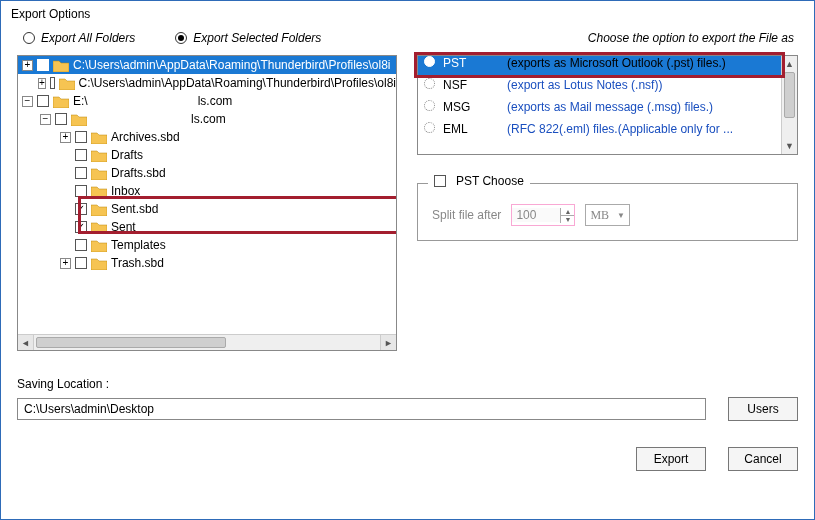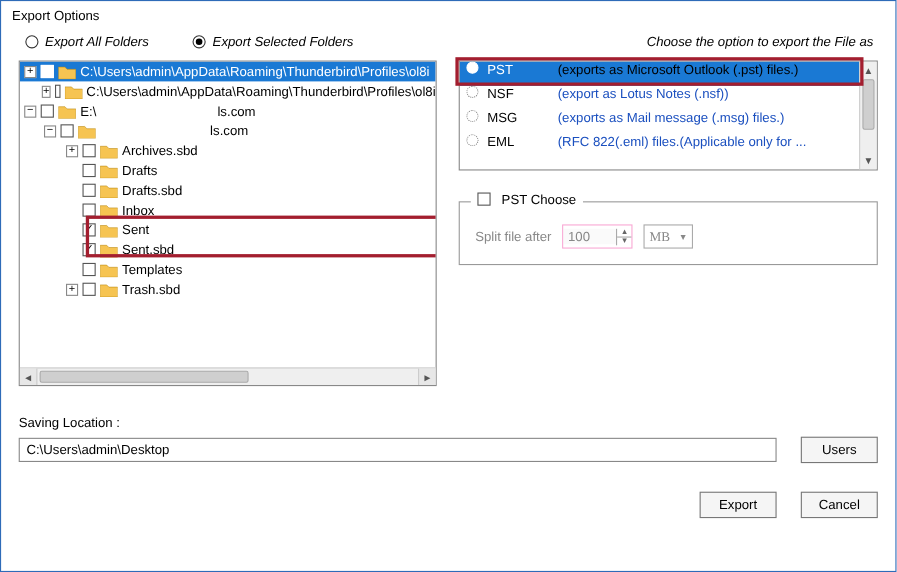--- a/index.html
+++ b/index.html
@@ -371,31 +371,31 @@
                 <span class="tree-label">Inbox</span>
               </div>
               <div class="tree-row" style="padding-left: 42px;">
                 <span class="expander blank"></span>
                 <span class="chk checked"></span>
                 <span class="folder-icon">
                   <svg width="16" height="13">
                     <path d="M0 2h6l2 2h8v9H0z" fill="#f6c452" stroke="#b8860b" stroke-width="0.5"></path>
                   </svg>
                 </span>
+                <span class="tree-label">Sent.sbd</span>
+              </div>
+              <div class="tree-row" style="padding-left: 42px;">
+                <span class="expander blank"></span>
+                <span class="chk checked"></span>
+                <span class="folder-icon">
+                  <svg width="16" height="13">
+                    <path d="M0 2h6l2 2h8v9H0z" fill="#f6c452" stroke="#b8860b" stroke-width="0.5"></path>
+                  </svg>
+                </span>
                 <span class="tree-label">Sent</span>
-              </div>
-              <div class="tree-row" style="padding-left: 42px;">
-                <span class="expander blank"></span>
-                <span class="chk checked"></span>
-                <span class="folder-icon">
-                  <svg width="16" height="13">
-                    <path d="M0 2h6l2 2h8v9H0z" fill="#f6c452" stroke="#b8860b" stroke-width="0.5"></path>
-                  </svg>
-                </span>
-                <span class="tree-label">Sent.sbd</span>
               </div>
               <div class="tree-row" style="padding-left: 42px;">
                 <span class="expander blank"></span>
                 <span class="chk"></span>
                 <span class="folder-icon">
                   <svg width="16" height="13">
                     <path d="M0 2h6l2 2h8v9H0z" fill="#f6c452" stroke="#b8860b" stroke-width="0.5"></path>
                   </svg>
                 </span>
                 <span class="tree-label">Templates</span>

